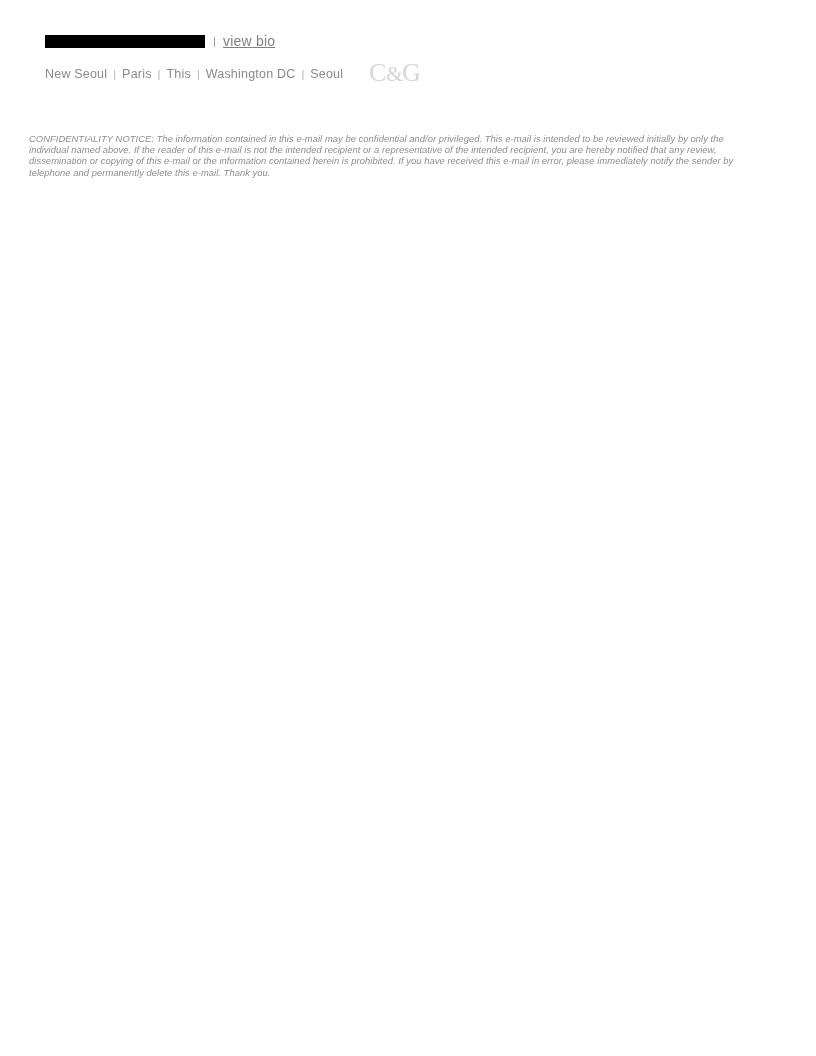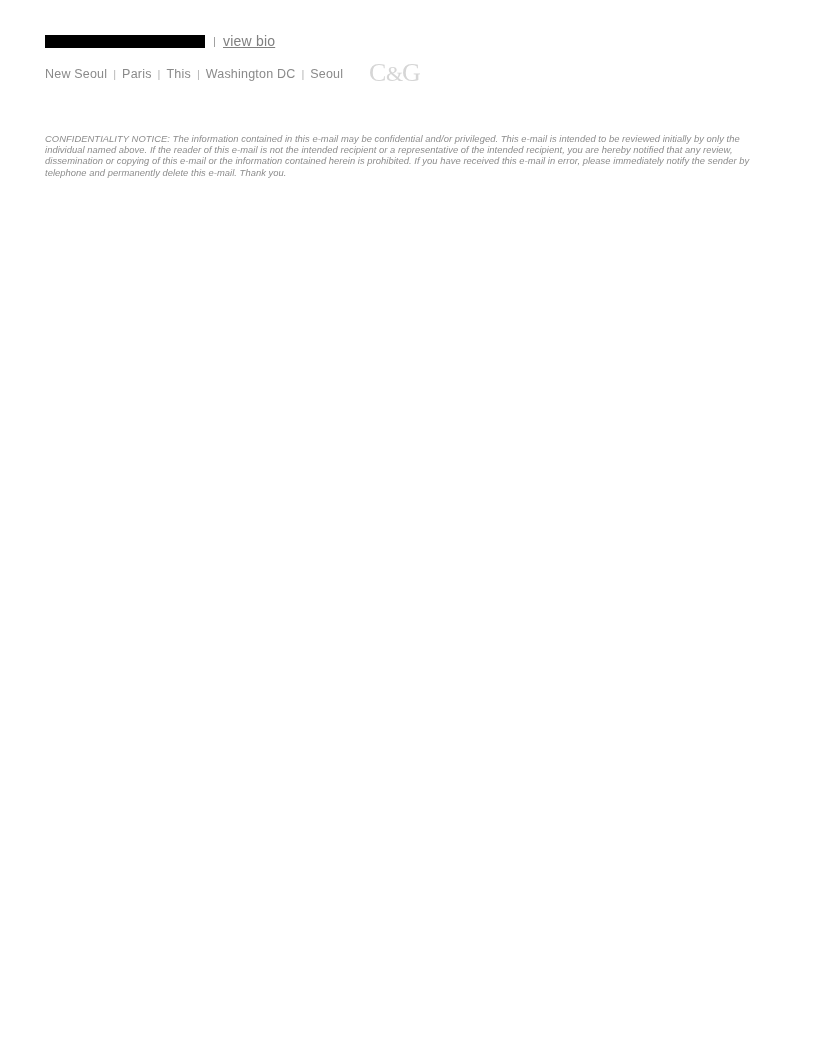--- a/index.html
+++ b/index.html
@@ -89,21 +89,21 @@
     margin-left: 26px;
     position: relative;
     width: 62px;
     height: 28px;
   }
   .logo svg { display: block; }
 
   
   .disclaimer {
     position: absolute;
-    left: 45px;
+    left: 29px;
     top: 133px;
     width: 718px;
   }
   .conf-note {
     font-family: "Liberation Sans", sans-serif;
     font-style: italic;
     font-size: 9.4px;
     line-height: 11.2px;
     color: #8c8c8c;
     letter-spacing: 0.05px;

